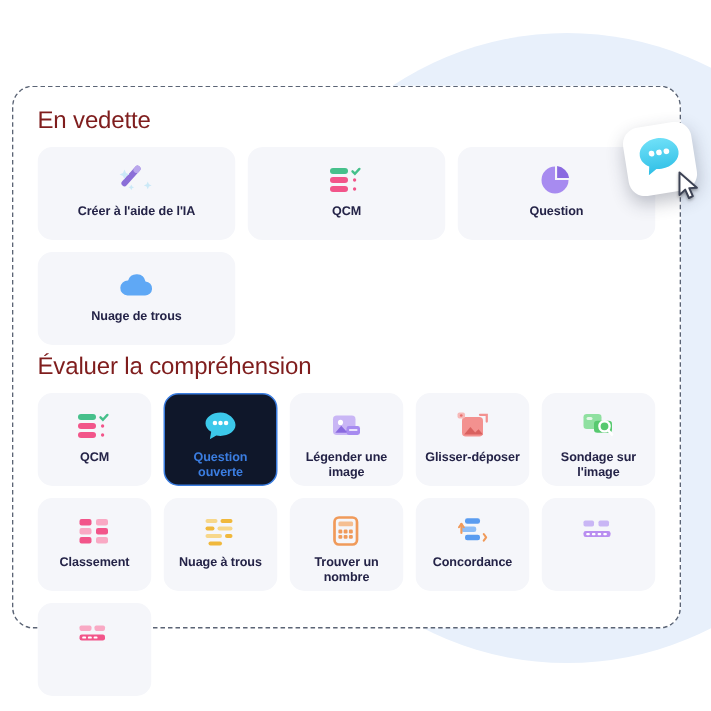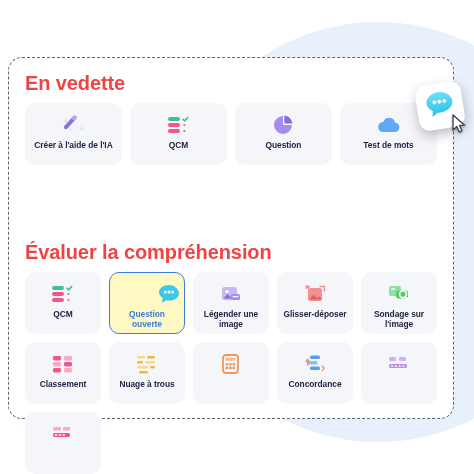--- a/index.html
+++ b/index.html
@@ -24,56 +24,55 @@
     left:8px;top:57px;
     width:446px;height:362px;
     box-sizing:border-box;
     border:1.5px dashed #5b6475;
     border-radius:14px;
     background:#ffffff;
     z-index:2;
     padding:0;
   }
   .section-title{
-    font-size:20px;
-    font-weight:bold;
-    color:#ef4444;
+    font-size:16px;
+    font-weight:normal;
+    color:#7f1d1d;
     letter-spacing:-0.1px;
     margin:0;
   }
   #featured-title{padding:14px 0 8px 16px;}
   #evaluate-title{padding:6px 0 8px 16px;}
 
   .grid{
     display:grid;
     grid-template-columns:repeat(5,1fr);
     gap:8px;
     padding:0 16px;
   }
-  .grid-featured{grid-template-columns:repeat(4,1fr);}
+  .grid-featured{grid-template-columns:repeat(3,1fr);}
 
   .card{
     background:#f5f6fa;
     border-radius:10px;
     height:62px;
     box-sizing:border-box;
     border:1.5px solid transparent;
     display:flex;
     flex-direction:column;
     align-items:center;
     justify-content:flex-start;
     padding-top:9px;
     cursor:pointer;
     position:relative;
   }
   .card.ghost{background:transparent;cursor:default;border-color:transparent;}
   .card.selected{
-    background:#fef9c3;
+    background:#0f172a;
     border:1.5px solid #3b7de0;
-    align-items:flex-end;
   }
   .card .icon{
     height:24px;width:30px;
     display:flex;align-items:center;justify-content:center;
     margin-bottom:3px;
   }
   .card .label{
     font-size:8.4px;
     line-height:10px;
     color:#242347;
@@ -146,21 +145,21 @@
           </svg>
         </span>
         <span class="label">Question</span>
       </div>
       <div class="card">
         <span class="icon">
           <svg width="26" height="22" viewBox="0 0 26 22">
             <path d="M7 18 a5 5 0 0 1 .4-10 A6 6 0 0 1 19 8.6 a4.7 4.7 0 0 1-.6 9.4z" fill="#5fa8f5"></path>
           </svg>
         </span>
-        <span class="label">Test de mots</span>
+        <span class="label">Nuage de trous</span>
       </div>
       <div class="card ghost"></div>
     </div>
 
   <h2 id="evaluate-title" class="section-title">Évaluer la compréhension</h2>
 
   <div class="grid" id="evaluate-grid">
       <div class="card">
         <span class="icon">
           <svg width="26" height="22" viewBox="0 0 26 22">
@@ -254,20 +253,21 @@
             <rect x="5" y="2" width="15" height="18" rx="3" fill="none" stroke="#f09a5a" stroke-width="1.8"></rect>
             <rect x="7.6" y="4.6" width="9.8" height="3.2" rx="1" fill="#f5bf92"></rect>
             <rect x="7.6" y="10" width="2.6" height="2.6" rx="0.8" fill="#f09a5a"></rect>
             <rect x="7.6" y="13.6" width="2.6" height="2.6" rx="0.8" fill="#f09a5a"></rect>
             <rect x="11.1" y="10" width="2.6" height="2.6" rx="0.8" fill="#f09a5a"></rect>
             <rect x="11.1" y="13.6" width="2.6" height="2.6" rx="0.8" fill="#f09a5a"></rect>
             <rect x="14.6" y="10" width="2.6" height="2.6" rx="0.8" fill="#f09a5a"></rect>
             <rect x="14.6" y="13.6" width="2.6" height="2.6" rx="0.8" fill="#f09a5a"></rect>
           </svg>
         </span>
+        <span class="label">Trouver un nombre</span>
       </div>
       <div class="card">
         <span class="icon">
           <svg width="26" height="22" viewBox="0 0 26 22">
             <rect x="8" y="2.5" width="10" height="3.6" rx="1.5" fill="#5a9cf0"></rect>
             <rect x="5.5" y="8" width="10" height="3.6" rx="1.5" fill="#8dbdf7"></rect>
             <rect x="8" y="13.5" width="10" height="3.6" rx="1.5" fill="#5a9cf0"></rect>
             <path d="M4 8.5 l1.6-2.2 1.6 2.2" stroke="#f09a5a" stroke-width="1.4" fill="none" stroke-linecap="round" stroke-linejoin="round"></path>
             <path d="M5.6 6.3 v6" stroke="#f09a5a" stroke-width="1.4" stroke-linecap="round"></path>
             <path d="M20.5 13 l1.6 2.2 -1.6 2.2" stroke="#f09a5a" stroke-width="1.4" fill="none" stroke-linecap="round" stroke-linejoin="round"></path>

